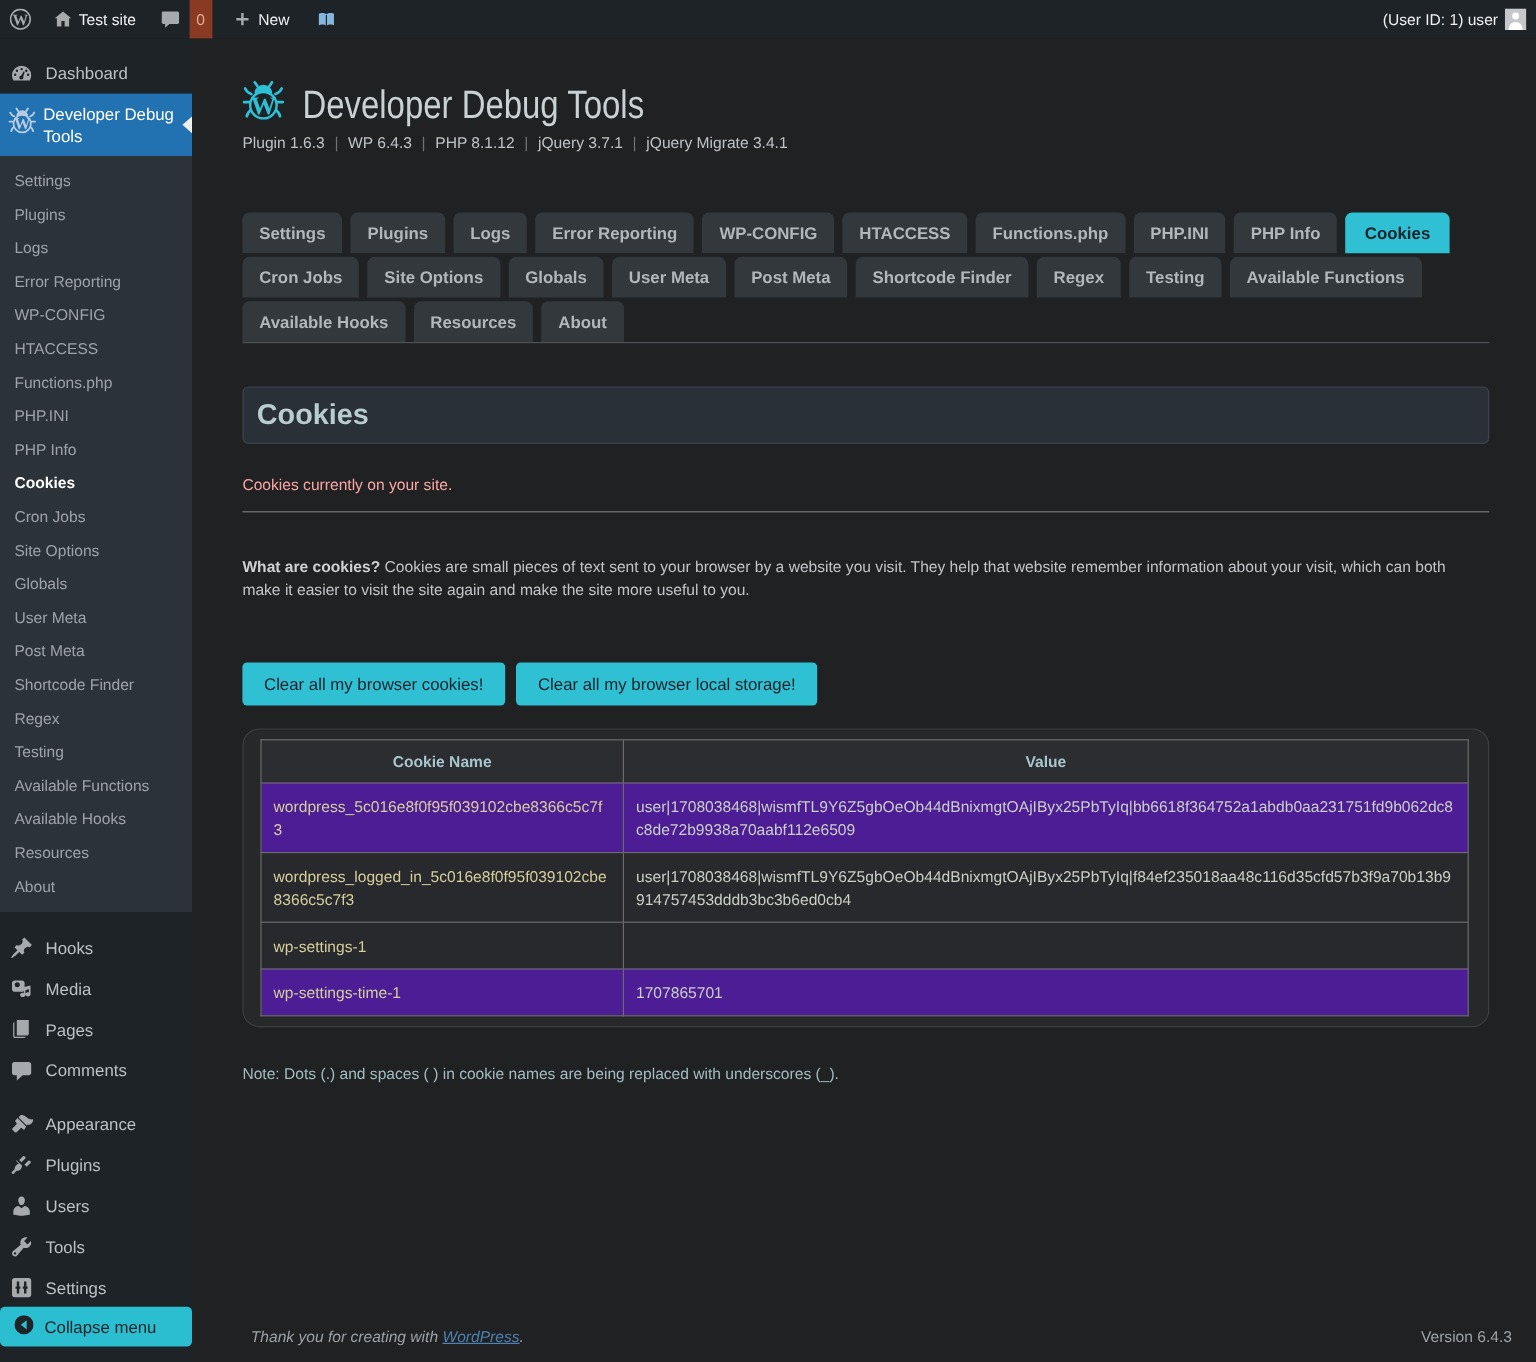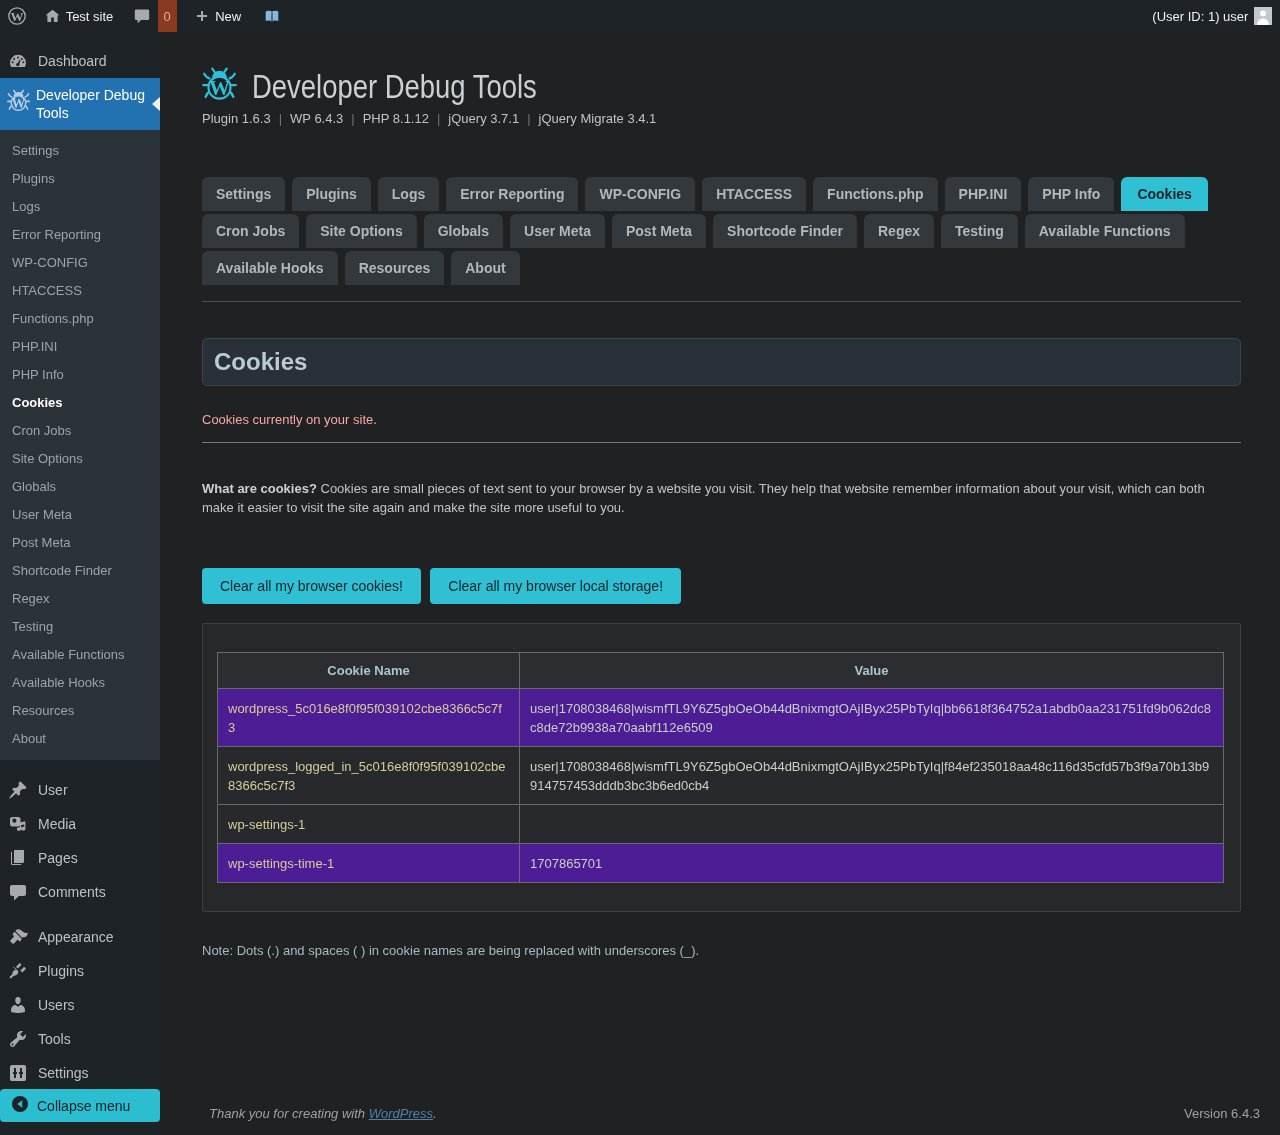--- a/index.html
+++ b/index.html
@@ -50,21 +50,21 @@
 #collapse .ci { margin:0 9px 0 12px; }
 
 #content { position:absolute; left:160px; top:32px; width:1120px; height:1103px; background:#1f2123; }
 .wrap { position:absolute; left:42px; top:0; width:1039px; }
 h1.title { display:flex; align-items:center; margin-top:33px; font-size:28px; font-weight:400; color:#c9d1d4; }
 h1.title .tt { display:inline-block; transform:translateY(4.5px) scale(0.98,1.18); transform-origin:left center; }
 h1.title svg { margin-right:15px; }
 .meta { margin-top:10px; font-size:13px; color:#bfc3c7; }
 .meta .sep { color:#6e7378; margin:0 8px; }
 
-.tabs { margin-top:51px; border-bottom:1px solid #4e5257; padding-bottom:16px; font-size:0;text-decoration:underline; }
+.tabs { margin-top:51px; border-bottom:1px solid #4e5257; padding-bottom:0; font-size:0;text-decoration:underline; }
 .tab {
   display:inline-block; height:34px; line-height:34px; padding:0 14px;
   background:#33383c; color:#b2b7bc; font-size:14px; font-weight:bold;
   border-radius:6px 6px 0 0; margin:0 7px 0 0; vertical-align:bottom;
 }
 .tabrow { height:34px; margin-bottom:3px; white-space:nowrap; }
 .tabrow:last-child { margin-bottom:0; }
 .tab.active { background:#2fc0d4; color:#16232a; padding:0 16px; }
 
 .panel-h {
@@ -78,22 +78,22 @@
 .p-what b { color:#cfd1d3; }
 .btnrow { margin-top:14px; }
 .btn {
   display:inline-block; height:36px; line-height:36px; padding:0 18px;
   background:#2fc0d4; color:#17232a; font-size:14px; border-radius:4px;
   margin-right:5px;
   margin-top:36px;
 }
 
 .tpanel {
-  margin-top:19px; background:#26282a; border:1px solid #3d4042; border-radius:2px;
-  padding:28px 14px;
+  margin-top:19px; background:#26282a; border:1px solid #3d4042; border-radius:14px;
+  padding:8px 14px;
 }
 table.ctable { border-collapse:collapse; table-layout:fixed; width:1007px; font-size:13px; }
 .ctable th, .ctable td { border:1px solid #6a6a6a; }
 .ctable th { height:36px; color:#a9c6ce; font-weight:bold; font-size:13px; background:#2b2d30; }
 .ctable td { padding:10px 9px 9px 10px; vertical-align:top; line-height:19px; }
 .ctable td.cname { color:#d5cd9b; width:302px; }
 .ctable td.cval { color:#c9cfc4; }
 .ctable tr.odd td { background:#4c1d95; }
 .ctable tr.even td { background:#27292c; }
 .note { margin-top:31px; font-size:13px; color:#a3bcc1; }
@@ -276,21 +276,21 @@
     <a href="#">Resources</a>
     <a href="#">About</a>
   </div>
   <div style="height:13px;"></div>
   <div class="menu-item">
     <span class="mi-icon">
         <svg width="20" height="20" viewBox="0 0 20 20" fill="#a7aaad">
           <path d="M10.44 3.02l1.82-1.82 6.36 6.35-1.83 1.82c-1.05-.68-2.48-.57-3.41.36l-.75.75c-.92.93-1.04 2.35-.35 3.41l-1.83 1.82-2.41-2.41-2.8 2.79c-.42.42-3.38 2.71-3.8 2.29s1.86-3.39 2.28-3.81l2.79-2.79L4.1 9.36l1.83-1.82c1.05.69 2.48.57 3.4-.36l.75-.75c.93-.92 1.05-2.35.36-3.41z"></path>
         </svg>
       </span>
-    <span class="mi-label">User</span>
+    <span class="mi-label">Hooks</span>
   </div>
   <div class="menu-item">
     <span class="mi-icon">
         <svg width="20" height="20" viewBox="0 0 20 20" fill="#a7aaad">
           <path d="M2 5.2C2 3.99 2.99 3 4.2 3h6.1c1.21 0 2.2.99 2.2 2.2v5.1c0 1.21-.99 2.2-2.2 2.2H4.2C2.99 12.5 2 11.51 2 10.3z"></path>
           <circle cx="6.4" cy="6.7" r="2.1" fill="#1d2327"></circle>
           <path d="M17.7 7.1l-5.9 1.3v5.4c-.33-.14-.7-.22-1.1-.22-1.33 0-2.4.9-2.4 2s1.07 2 2.4 2 2.4-.9 2.4-2v-4.3l3.3-.73v2.73c-.3-.12-.64-.18-1-.18-1.33 0-2.4.9-2.4 2s1.07 2 2.4 2 2.4-.9 2.4-2z" transform="scale(0.92) translate(1.2,0.8)"></path>
         </svg>
       </span>
     <span class="mi-label">Media</span>

